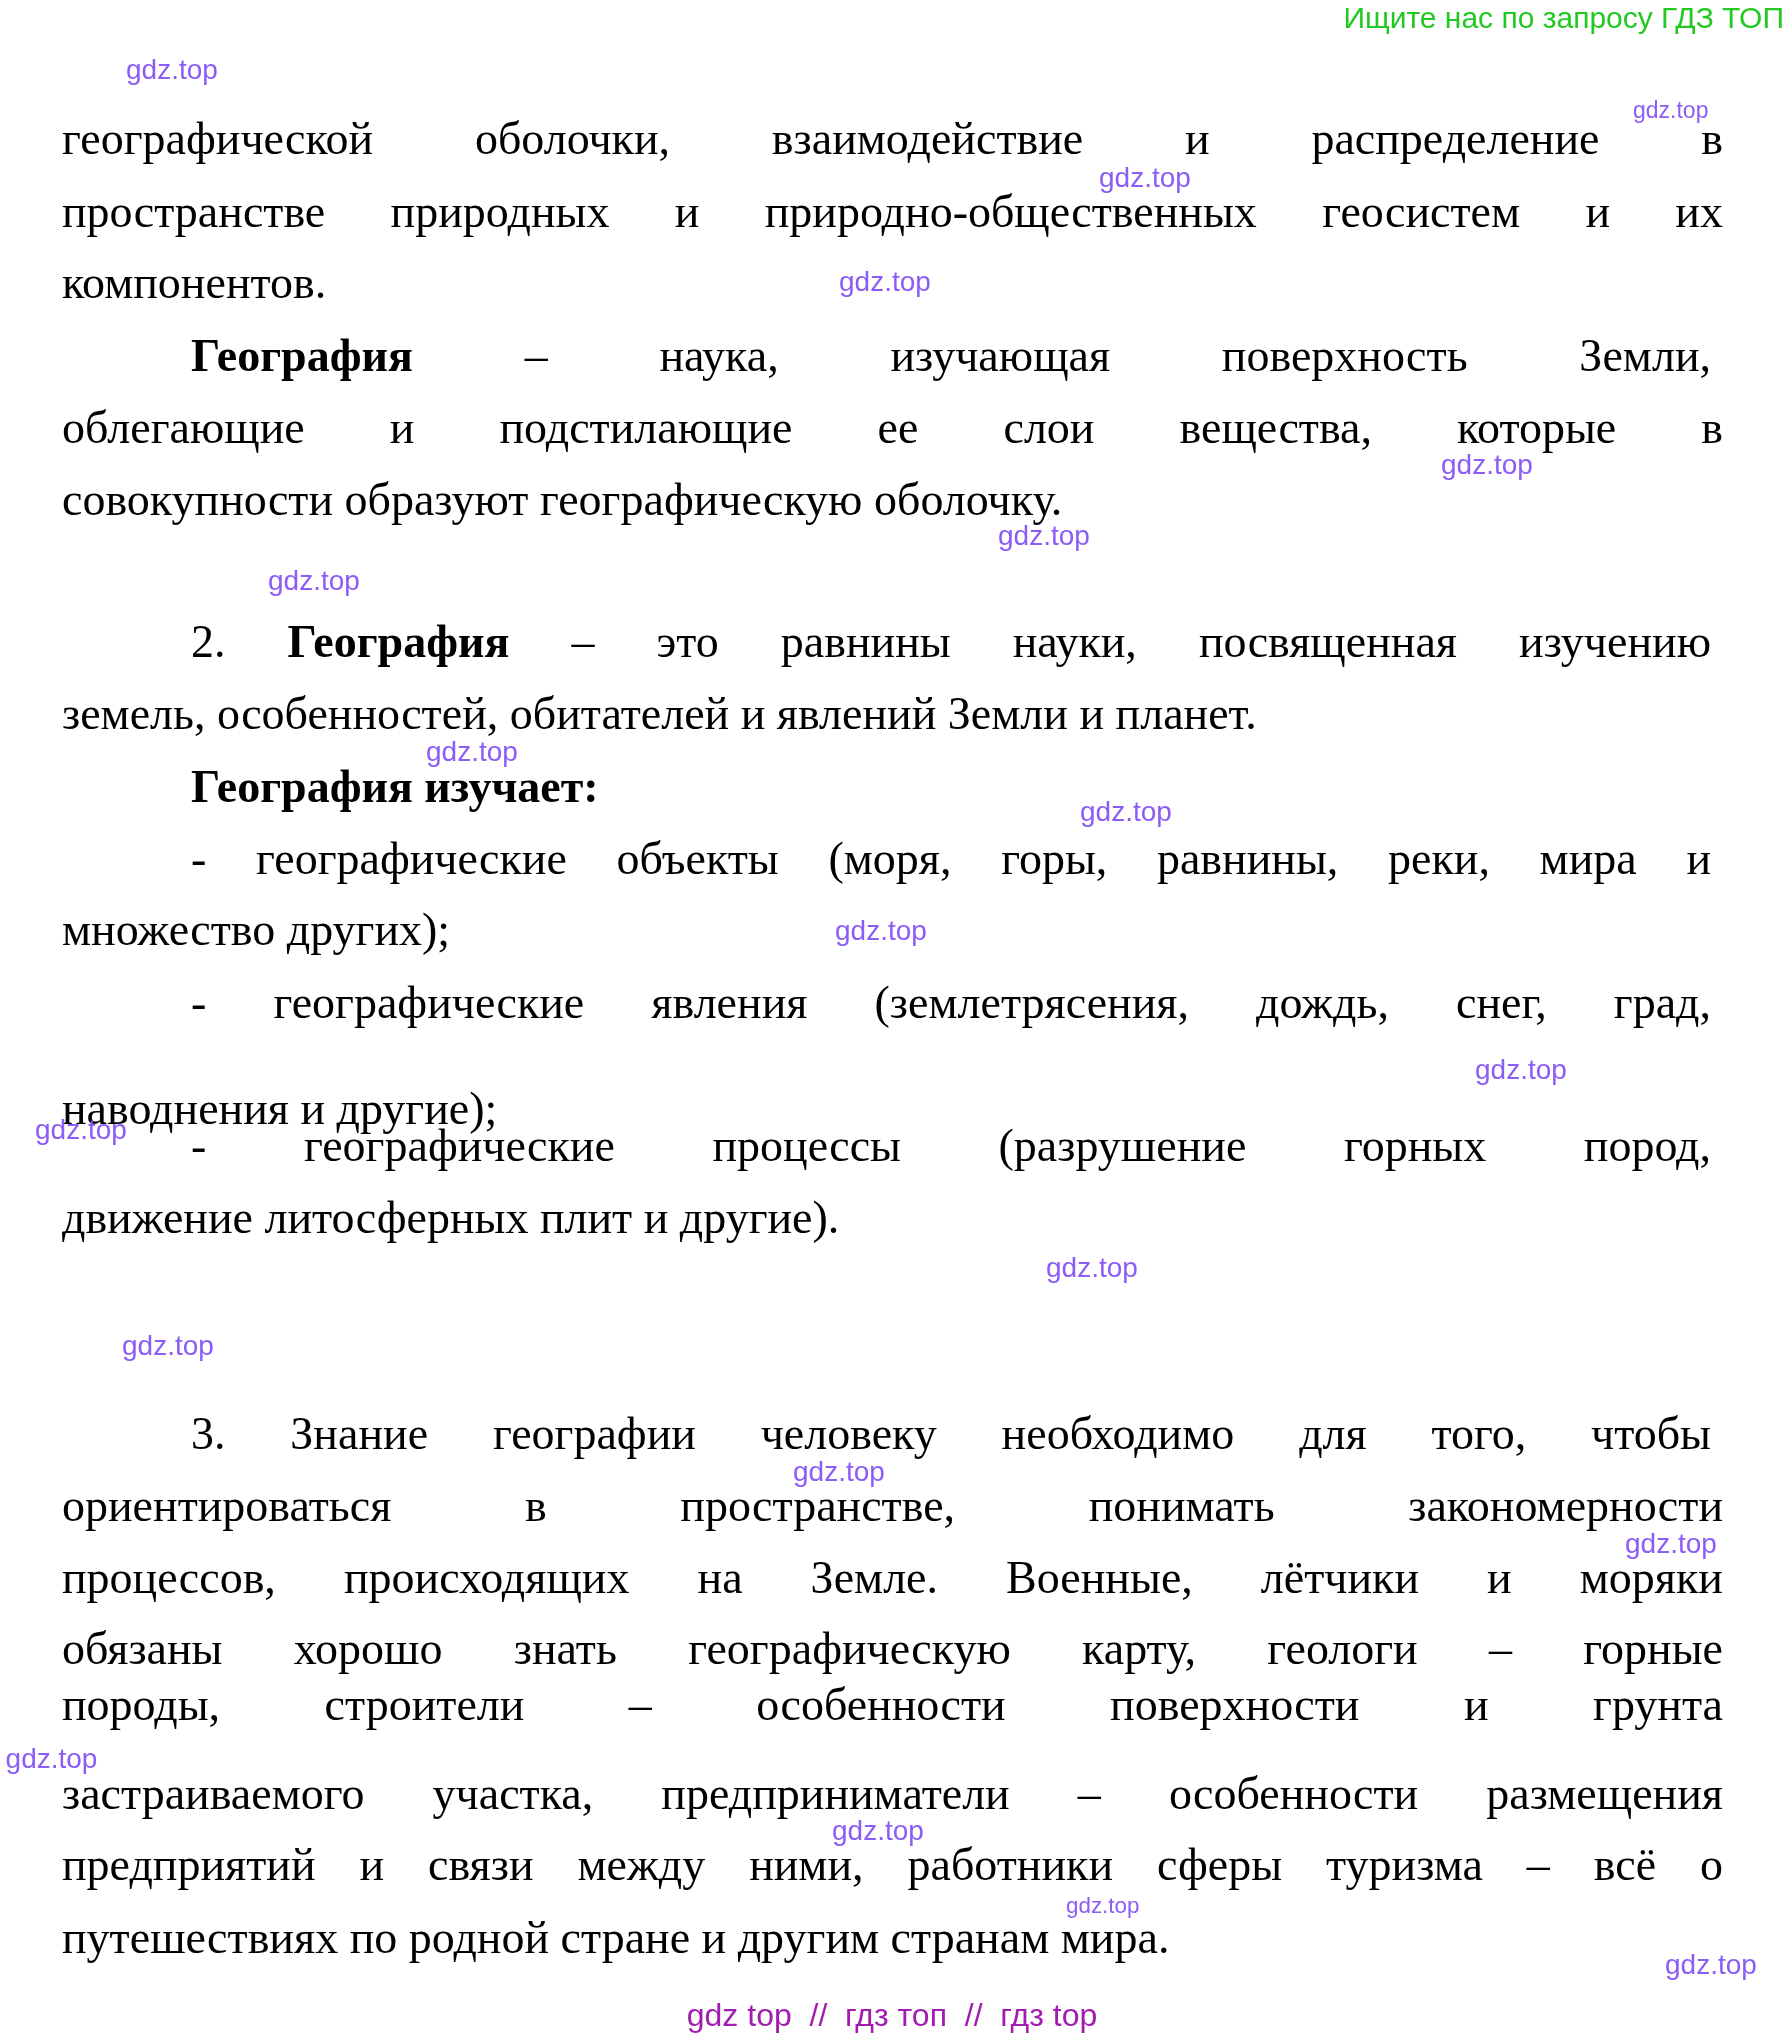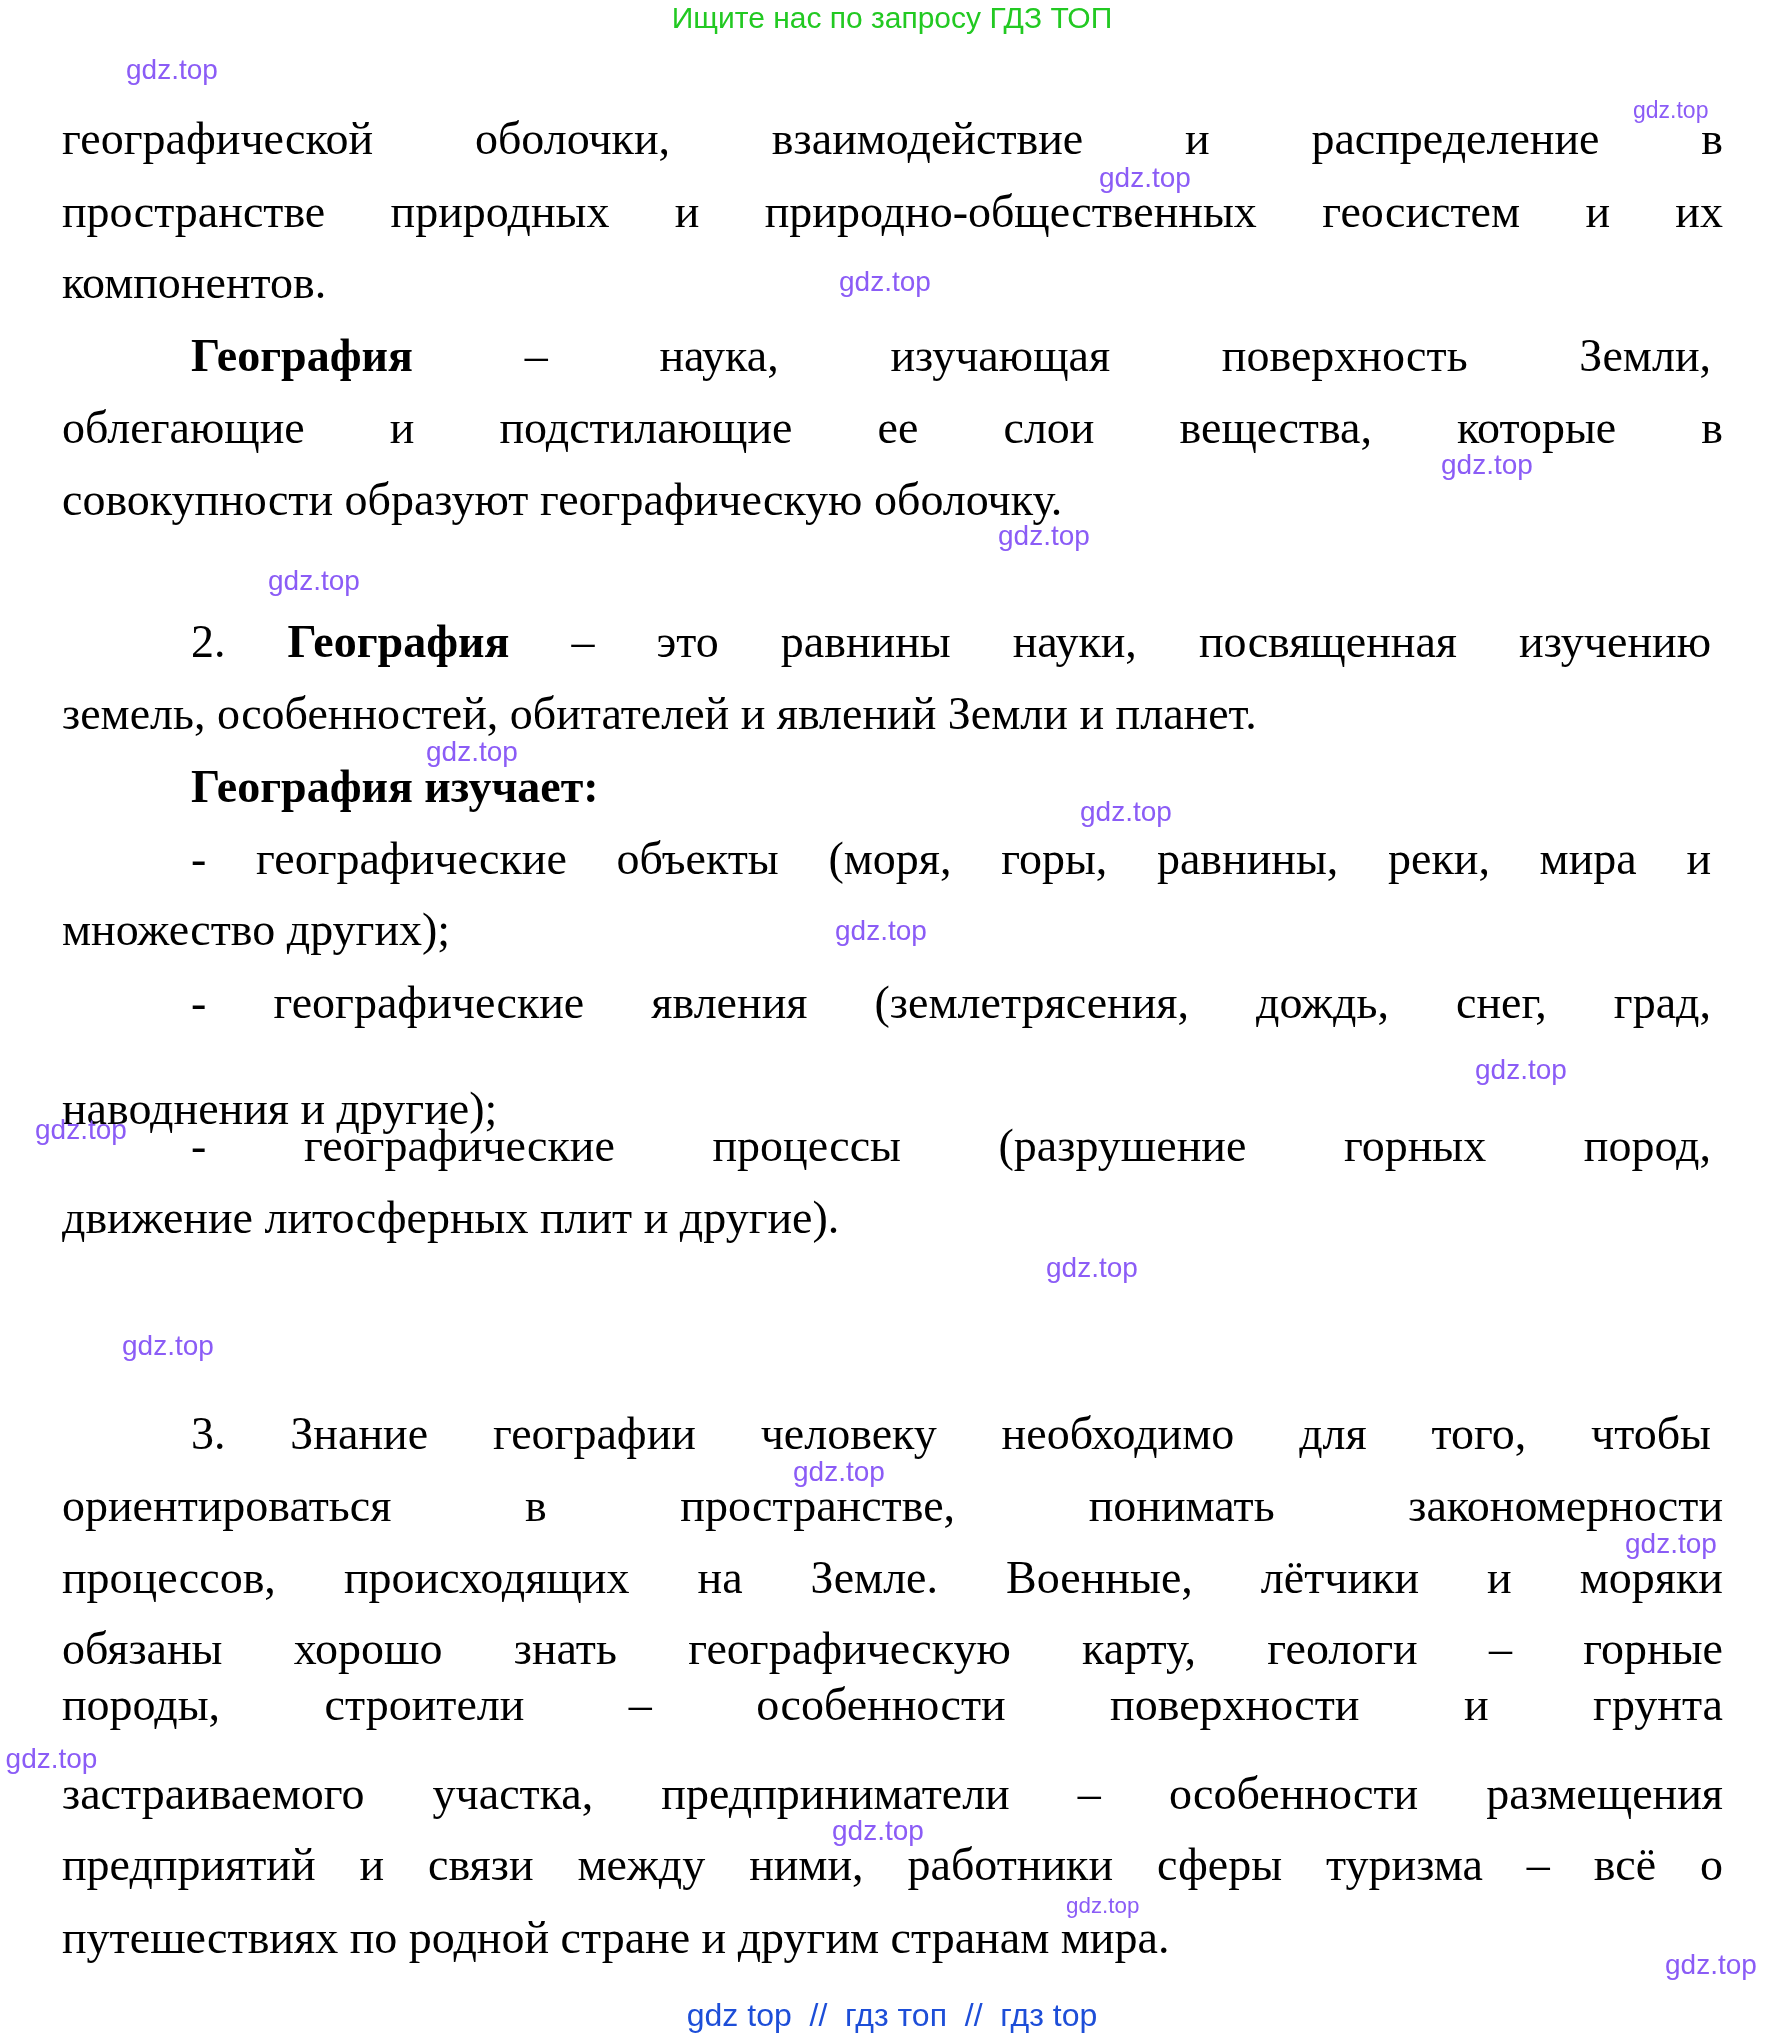--- a/index.html
+++ b/index.html
@@ -1,25 +1,25 @@
 <!DOCTYPE html>
 <html style="font-size:15px"><head>
 <meta charset="utf-8">
 <style>
   html, body { margin: 0; padding: 0; background: #ffffff; }
   body { width: 1784px; height: 2040px; position: relative; overflow: hidden; }
   .header {
-    position: absolute; left: 0; top: 0; width: 1784px; text-align: center;
+    position: absolute; left: 0; top: 0; width: 1784px; text-align: right;
     font-family: "Liberation Sans", sans-serif; font-size: 30px; line-height: 35px;
     color: #22c922;
   }
   .footer {
     position: absolute; left: 0; top: 1995px; width: 1784px; text-align: center;
     font-family: "Liberation Sans", sans-serif; font-size: 32px; line-height: 41px;
-    color: #1d4ed8; white-space: pre;
+    color: #a21caf; white-space: pre;
   }
   .line {
     position: absolute; left: 62px; width: 1661px;
     font-family: "Liberation Serif", serif; font-size: 46px; line-height: 56px;
     color: #000000; white-space: nowrap;
     transform: translateY(-50%);
   }
   .line.just { text-align: justify; text-align-last: justify; }
   .line.indent { left: 191px; width: 1520px; }
   .b { font-weight: bold; }

